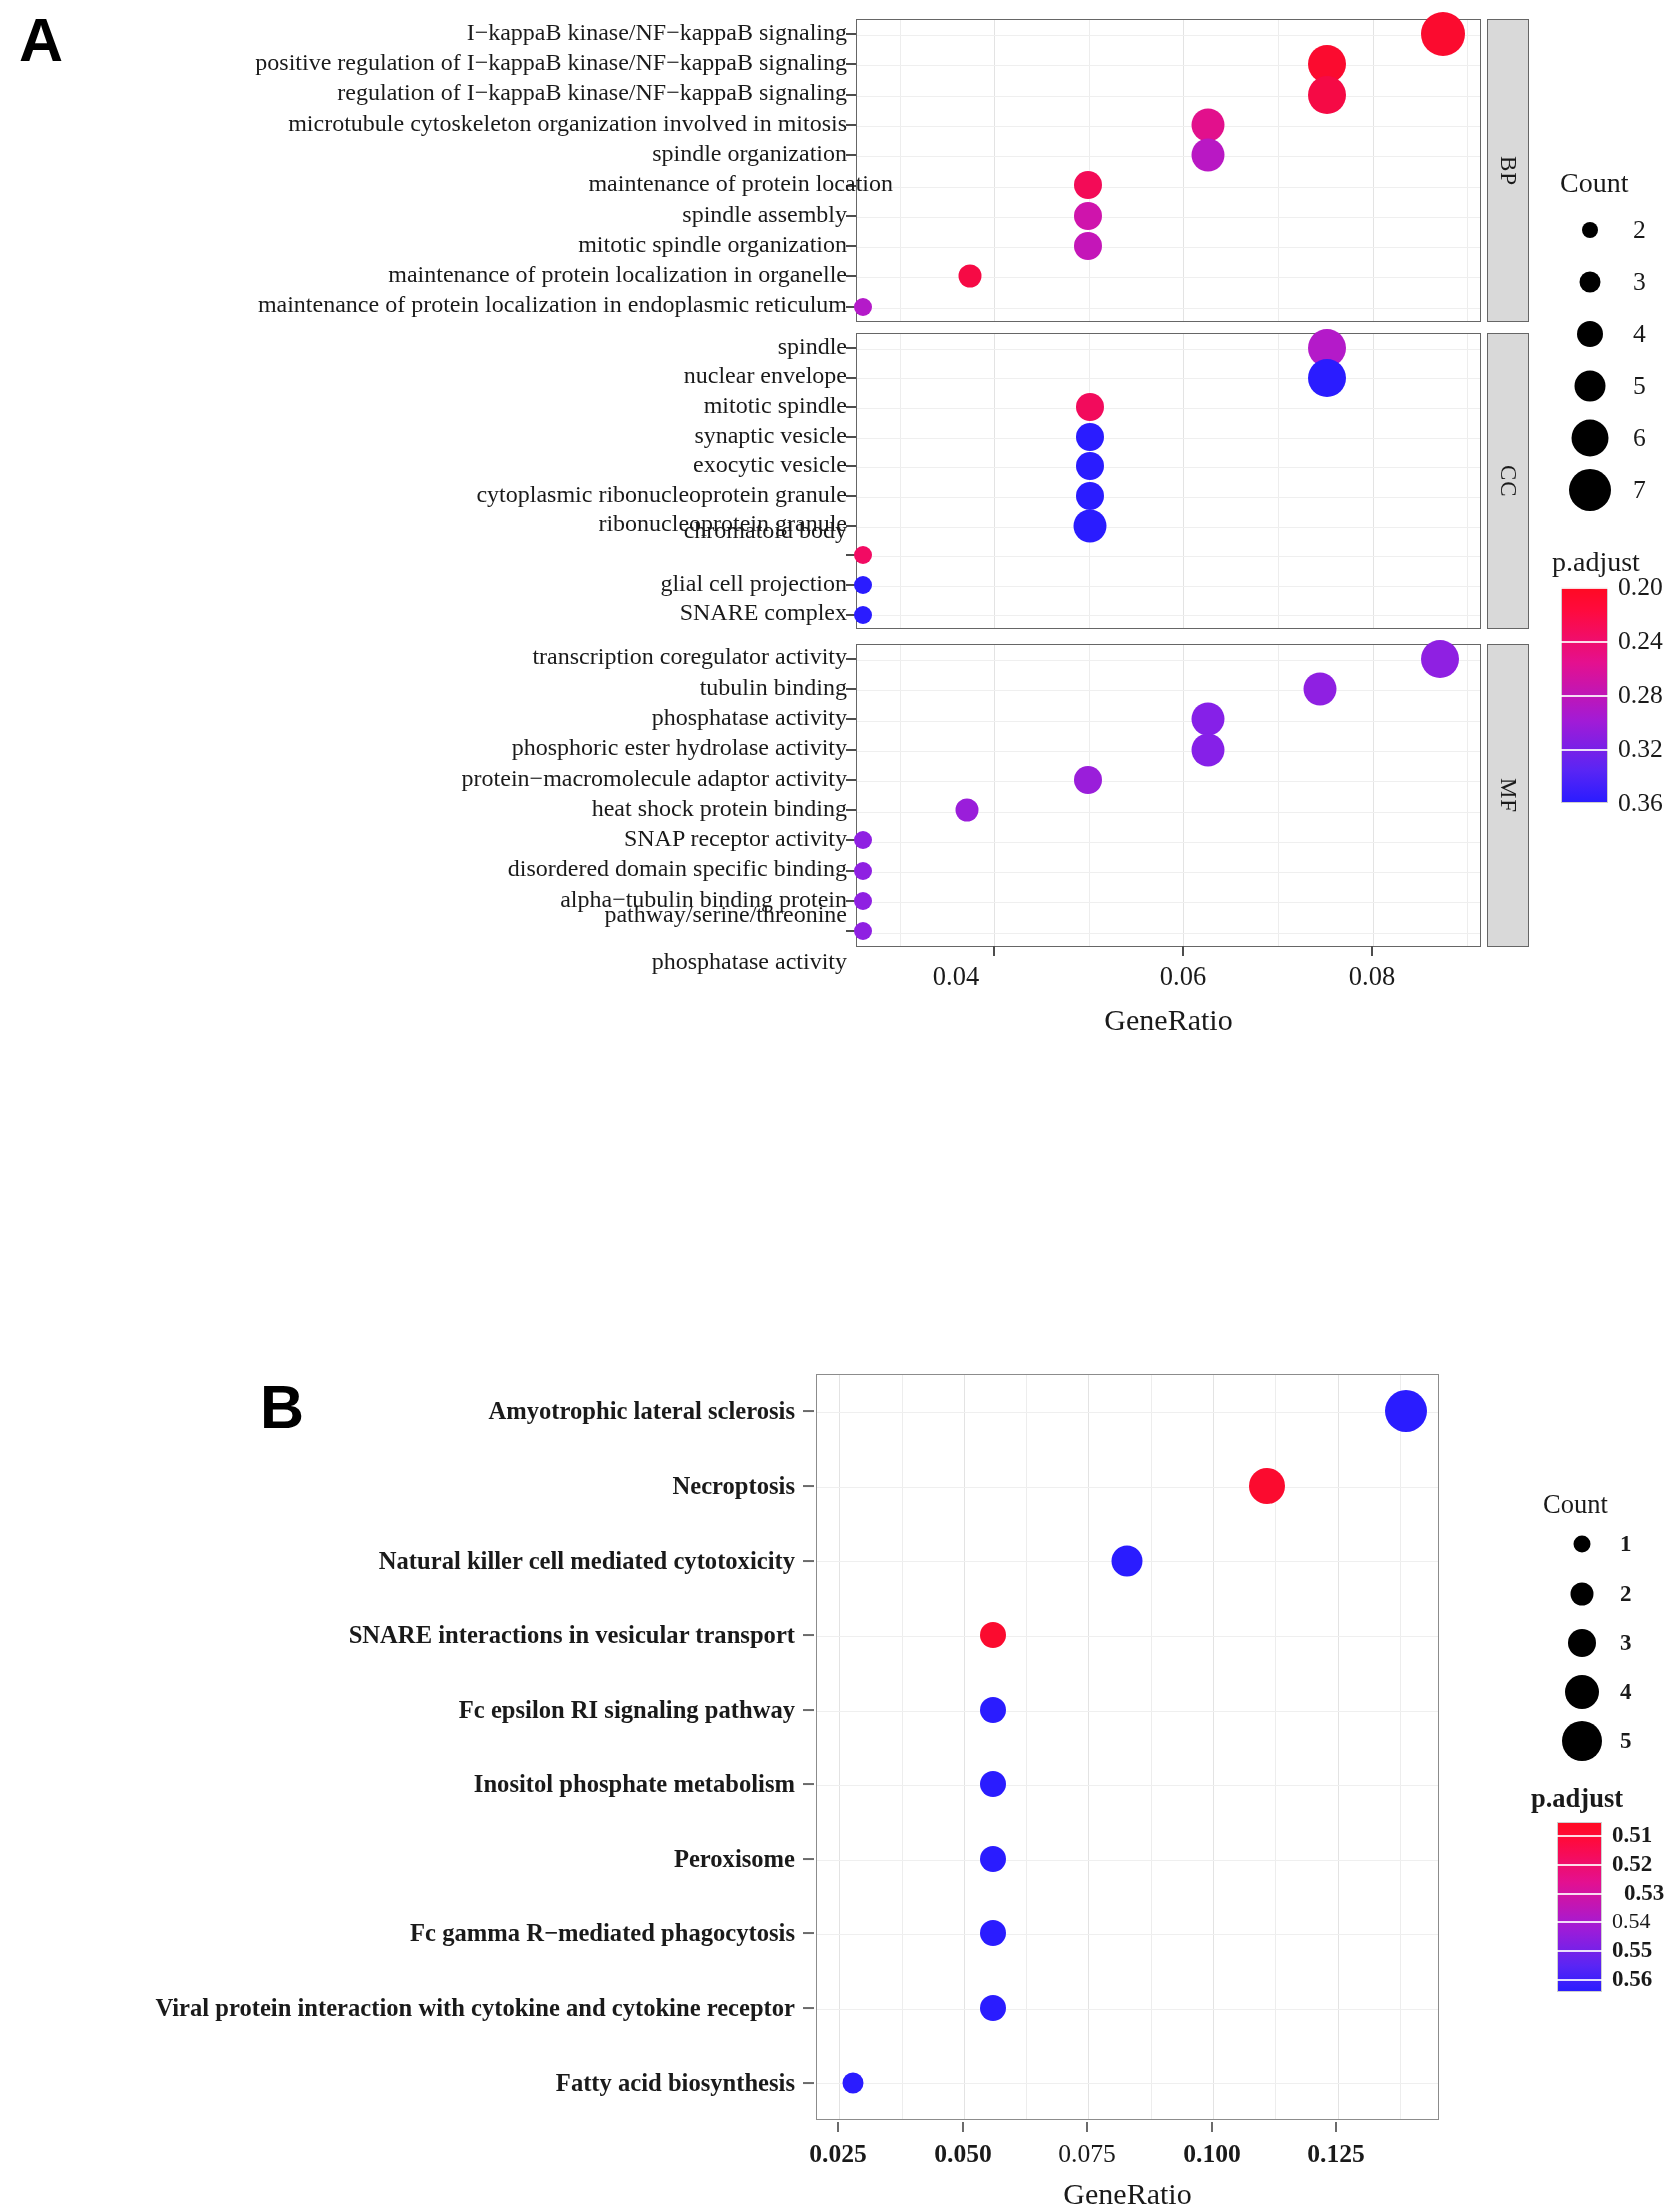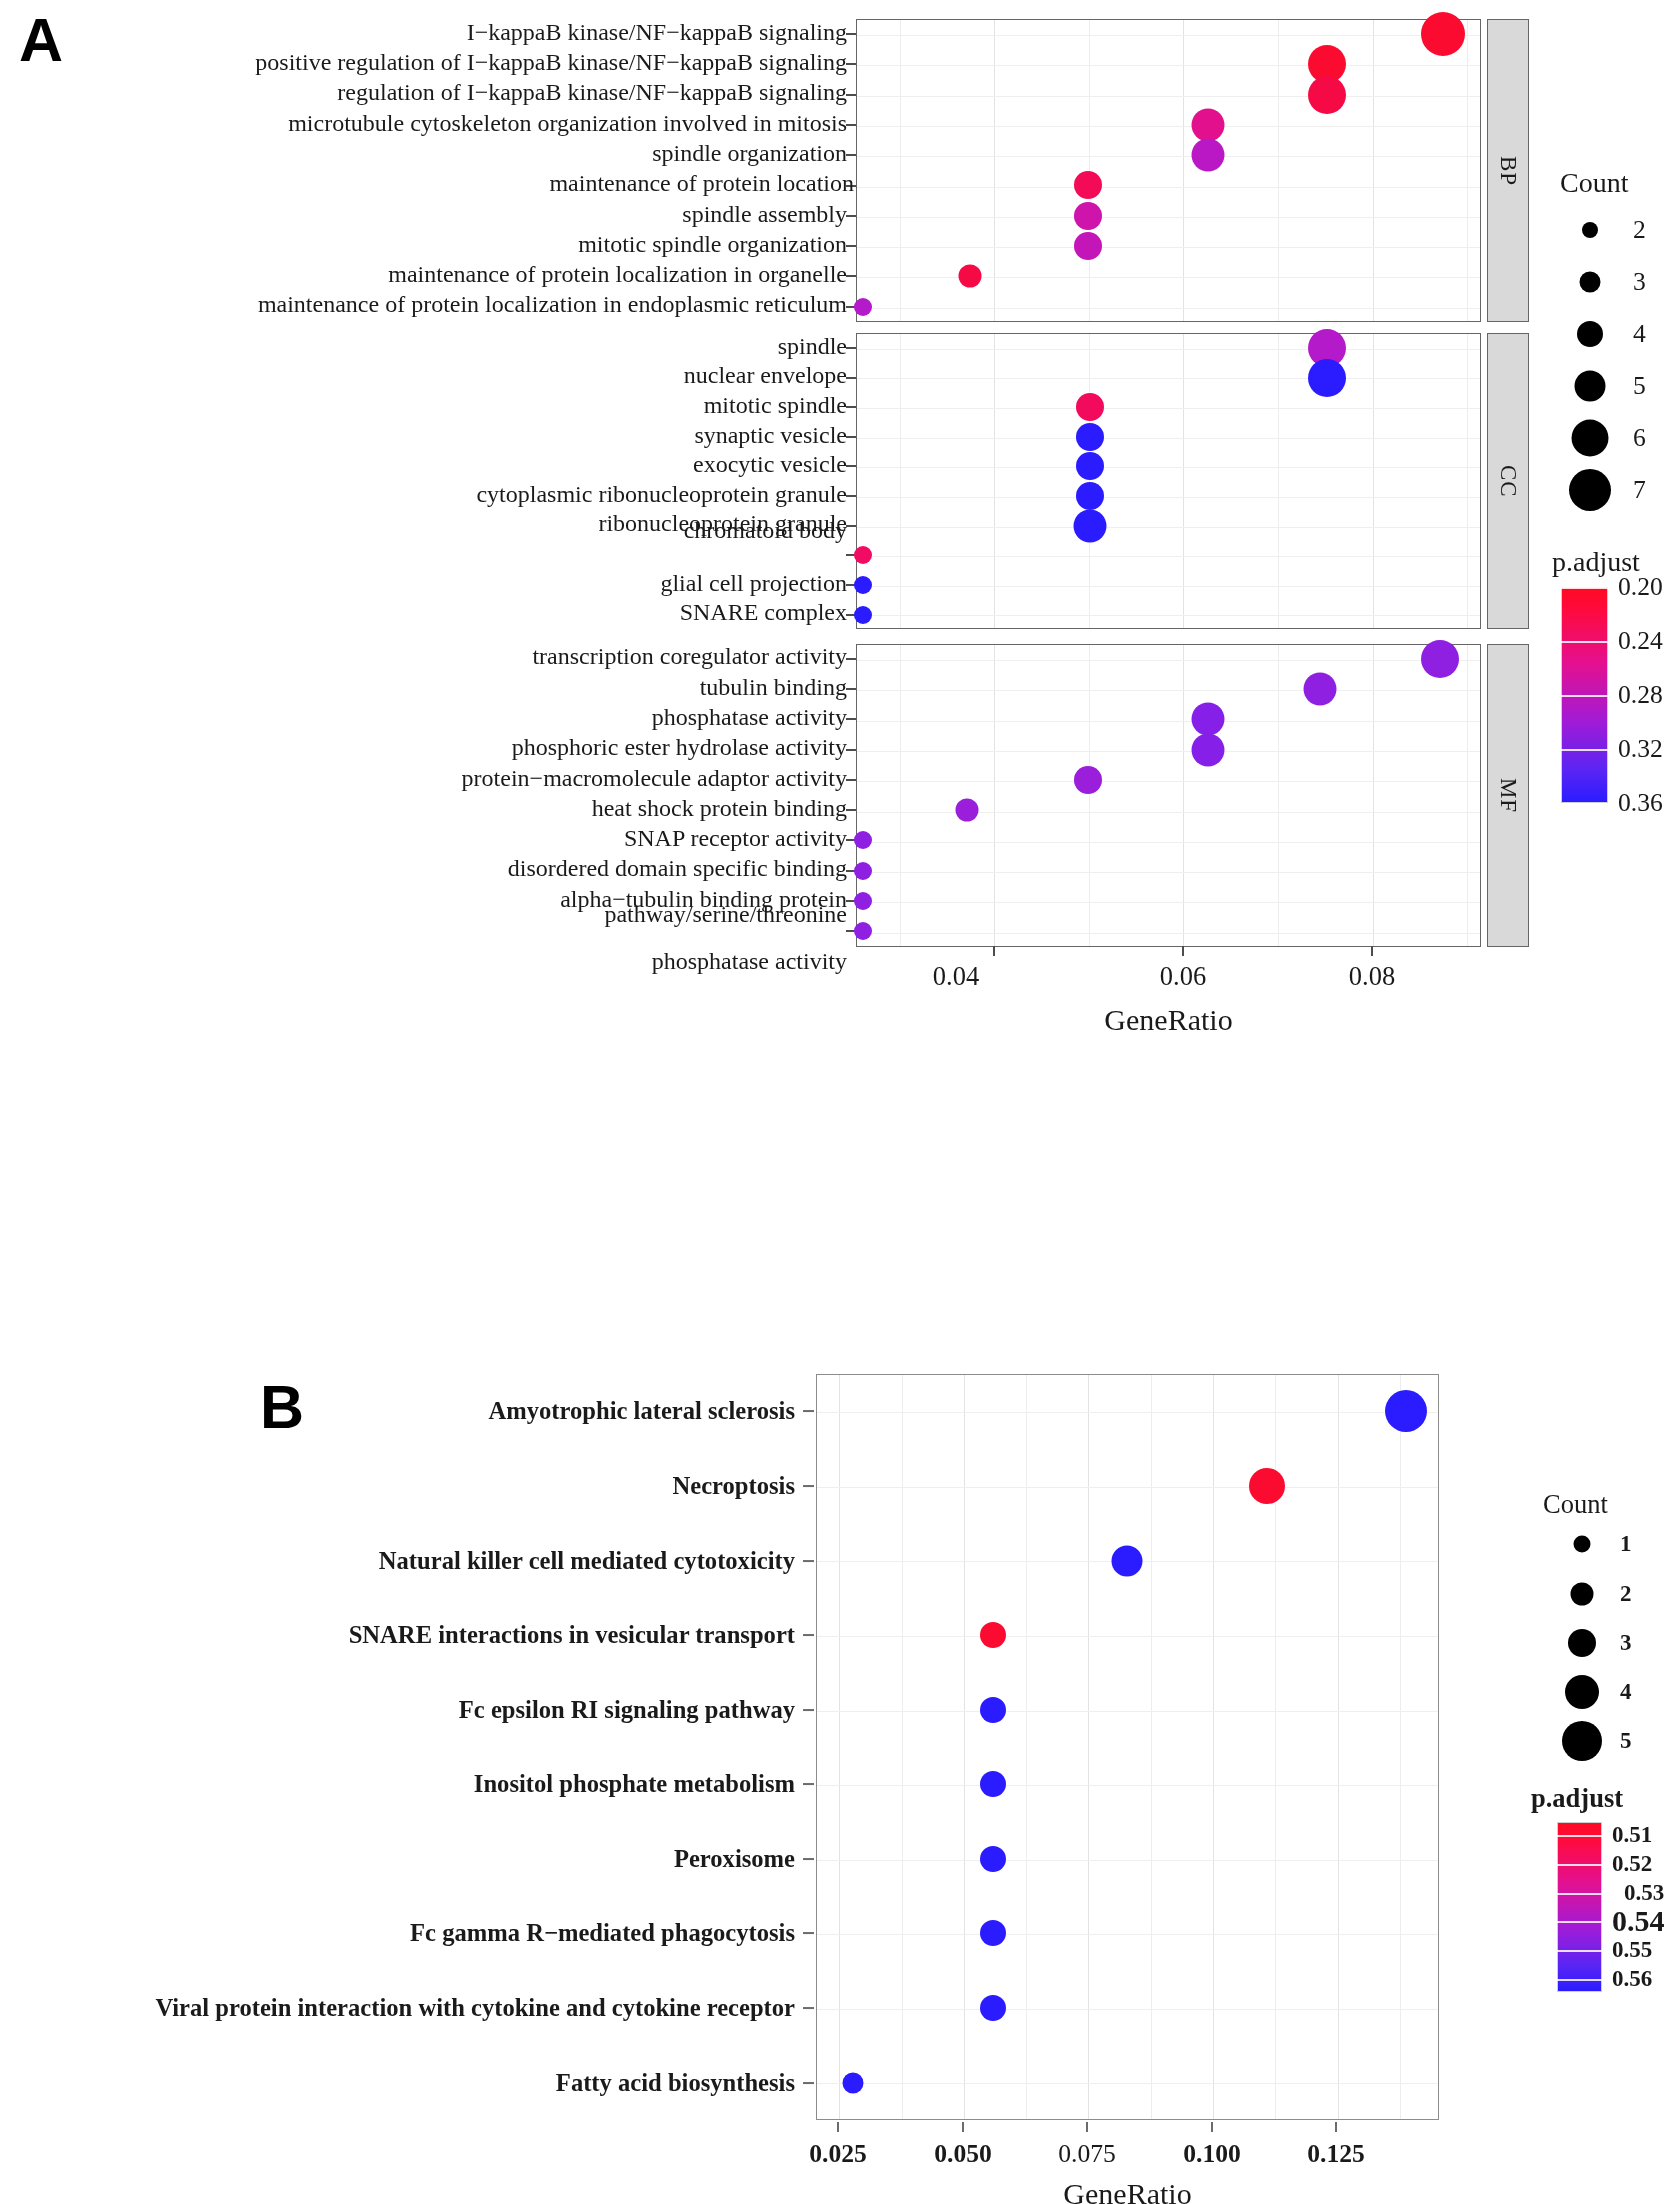--- a/index.html
+++ b/index.html
@@ -159,21 +159,21 @@
     <div class="dot" style="left:863px;top:871px;width:18px;height:18px;background:#8f20e2;" title="disordered domain specific binding"></div>
     <div class="tickmark" style="left:846px;top:900px;"></div>
     <div class="dot" style="left:863px;top:901px;width:18px;height:18px;background:#8f20e2;" title="alpha−tubulin binding protein"></div>
     <div class="tickmark" style="left:846px;top:930px;"></div>
     <div class="dot" style="left:863px;top:931px;width:18px;height:18px;background:#8f20e2;" title="tyrosine/serine/threonine phosphatase activity"></div>
     <div class="ylab" style="right:831px;top:20px;">I−kappaB kinase/NF−kappaB signaling</div>
     <div class="ylab" style="right:831px;top:50px;">positive regulation of I−kappaB kinase/NF−kappaB signaling</div>
     <div class="ylab" style="right:831px;top:80px;">regulation of I−kappaB kinase/NF−kappaB signaling</div>
     <div class="ylab" style="right:831px;top:111px;">microtubule cytoskeleton organization involved in mitosis</div>
     <div class="ylab" style="right:831px;top:141px;">spindle organization</div>
-    <div class="ylab" style="right:824px;top:171px;margin-left:10px;">maintenance of protein location</div>
+    <div class="ylab" style="right:785px;top:171px;margin-left:10px;">maintenance of protein location</div>
     <div class="ylab" style="right:831px;top:202px;">spindle assembly</div>
     <div class="ylab" style="right:831px;top:232px;">mitotic spindle organization</div>
     <div class="ylab" style="right:831px;top:262px;">maintenance of protein localization in organelle</div>
     <div class="ylab" style="right:831px;top:292px;">maintenance of protein localization in endoplasmic reticulum</div>
     <div class="ylab" style="right:831px;top:334px;">spindle</div>
     <div class="ylab" style="right:831px;top:363px;">nuclear envelope</div>
     <div class="ylab" style="right:831px;top:393px;">mitotic spindle</div>
     <div class="ylab" style="right:831px;top:423px;">synaptic vesicle</div>
     <div class="ylab" style="right:831px;top:452px;">exocytic vesicle</div>
     <div class="ylab" style="right:831px;top:482px;">cytoplasmic ribonucleoprotein granule</div>
@@ -305,19 +305,19 @@
     <div class="legend-lab" style="left:1620px;top:1741px;font-size:23px;font-weight:bold;">5</div>
     <div class="legend-title" style="left:1531px;top:1783px;font-size:26.5px;font-weight:bold;">p.adjust</div>
     <div class="colorbar" style="left:1557px;top:1822px;width:45px;height:170px;"></div>
     <div class="cb-tick" style="left:1557px;top:1835px;width:45px;"></div>
     <div class="cb-lab" style="left:1612px;top:1835px;font-size:23px;font-weight:bold;">0.51</div>
     <div class="cb-tick" style="left:1557px;top:1864px;width:45px;"></div>
     <div class="cb-lab" style="left:1612px;top:1864px;font-size:23px;font-weight:bold;">0.52</div>
     <div class="cb-tick" style="left:1557px;top:1893px;width:45px;"></div>
     <div class="cb-lab" style="left:1612px;top:1893px;font-size:23px;font-weight:bold;margin-left:12px;">0.53</div>
     <div class="cb-tick" style="left:1557px;top:1921px;width:45px;"></div>
-    <div class="cb-lab" style="left:1612px;top:1921px;font-size:30px;font-weight:bold;">0.54</div>
+    <div class="cb-lab" style="left:1612px;top:1921px;font-size:22px;font-weight:normal;">0.54</div>
     <div class="cb-tick" style="left:1557px;top:1950px;width:45px;"></div>
     <div class="cb-lab" style="left:1612px;top:1950px;font-size:23px;font-weight:bold;">0.55</div>
     <div class="cb-tick" style="left:1557px;top:1979px;width:45px;"></div>
     <div class="cb-lab" style="left:1612px;top:1979px;font-size:23px;font-weight:bold;">0.56</div>
   </div>
 
 
 </body></html>

